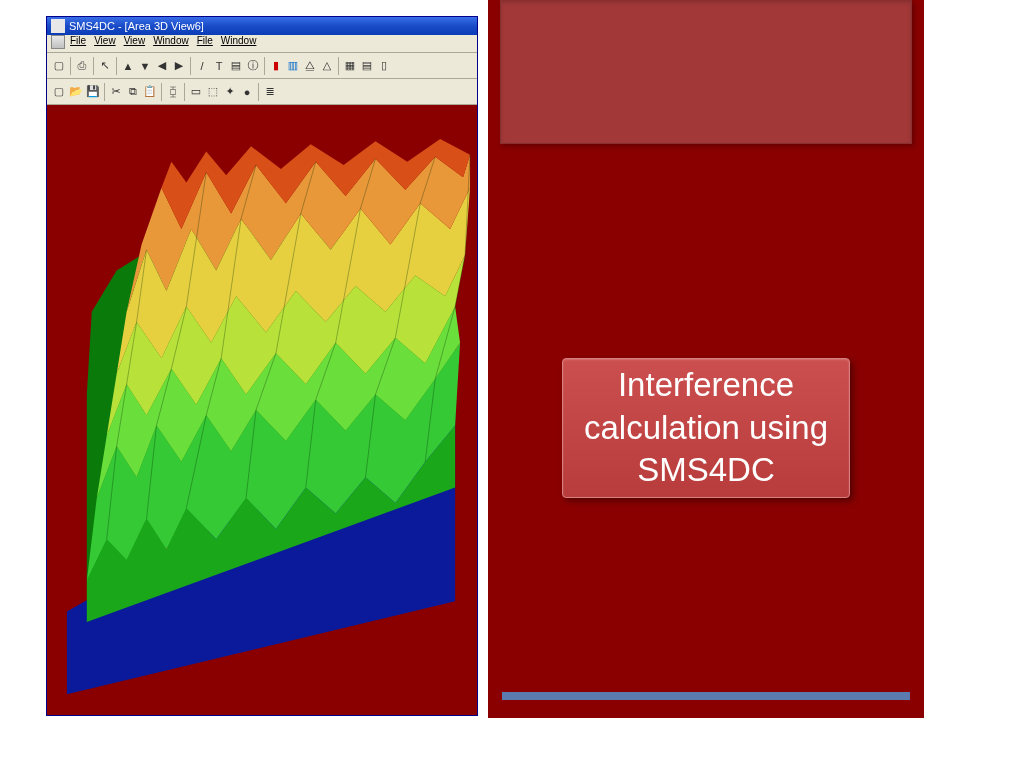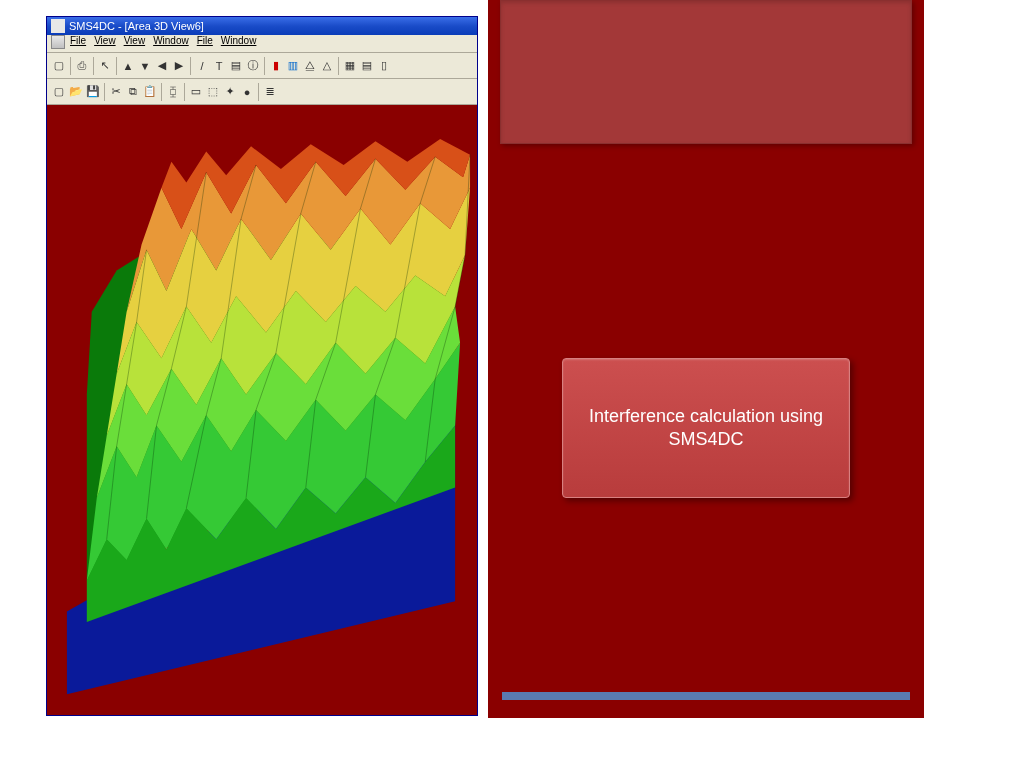--- a/index.html
+++ b/index.html
@@ -118,21 +118,21 @@
   height: 140px;
   background: linear-gradient(to bottom,#cc4f4f,#b83c3c);
   border: 1px solid #d88080;
   border-radius: 4px;
   box-shadow: 3px 3px 6px rgba(0,0,0,0.4), inset 0 1px 2px rgba(255,255,255,0.2);
   display: flex;
   align-items: center;
   justify-content: center;
   text-align: center;
   color: #fff;
-  font-size: 18px;
+  font-size: 33px;
   line-height: 1.3;
   padding: 6px 18px;
 }
 .bottom-bar {
   position: absolute;
   left: 14px;
   bottom: 18px;
   width: 408px;
   height: 8px;
   background: #5a7ab0;

